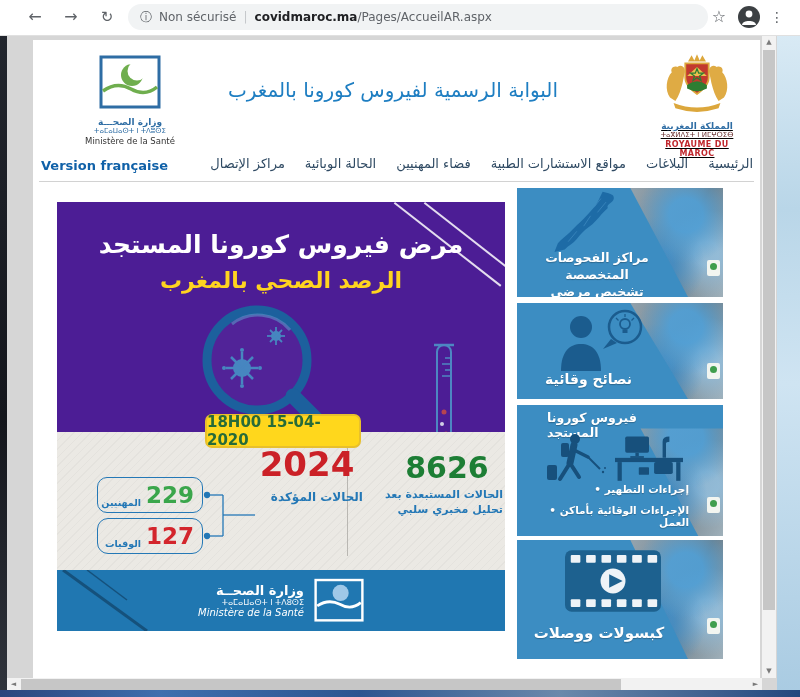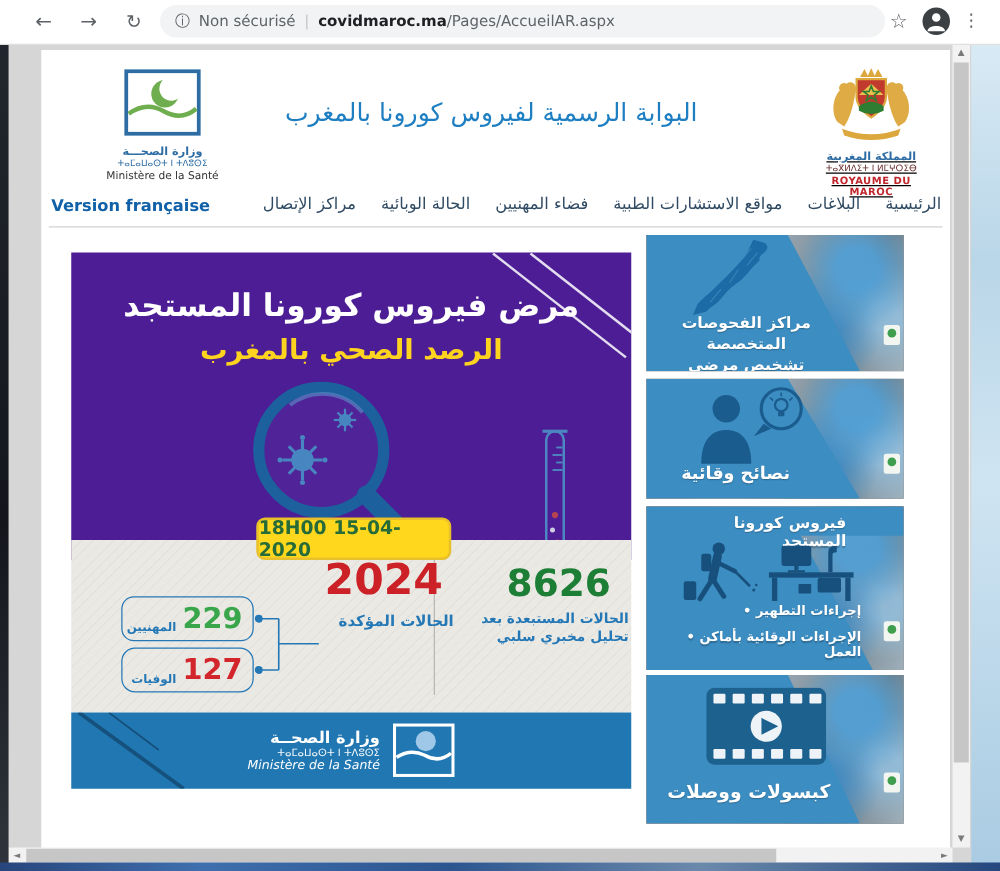--- a/index.html
+++ b/index.html
@@ -93,40 +93,40 @@
   #banner-footer .tf{font-size:8px;opacity:.95;}
   #banner-footer .fr{font-size:10px;font-style:italic;}
   #footer-lines{position:absolute;left:0;top:0;}
 
   
   #magnifier{position:absolute;left:115px;top:100px;opacity:.9;}
   #testtube{position:absolute;left:372px;top:140px;opacity:.85;}
 
   
   #cards{left:484px;top:148px;width:206px;}
-  .card{position:relative;width:206px;overflow:hidden;background:#737373;cursor:pointer;}
+  .card{position:relative;width:206px;overflow:hidden;background:#a16207;cursor:pointer;}
   .card .photo{position:absolute;inset:0;
       background:
        radial-gradient(circle at 82% 25%, rgba(80,160,215,.9) 0 9%, rgba(80,160,215,0) 26%),
        radial-gradient(circle at 68% 70%, rgba(60,140,200,.8) 0 10%, rgba(60,140,200,0) 30%),
        radial-gradient(circle at 92% 60%, rgba(150,200,235,.7) 0 6%, rgba(150,200,235,0) 22%),
        linear-gradient(115deg,#7d8b94,#93a2ac 45%,#6e7e88 75%,#9fb0ba);}
   .card .overlay{position:absolute;inset:0;background:#3c8dc2;clip-path:polygon(0 0,55% 0,83% 100%,0 100%);}
   .card .overlay3{clip-path:polygon(0 0,100% 0,100% 18%,60% 18%,88% 100%,0 100%);}
   .card .ctitle{position:absolute;color:#fff;font-weight:bold;direction:rtl;text-shadow:0 1px 1px rgba(0,0,0,.25);}
   .card .chip{position:absolute;right:3px;width:13px;height:16px;background:#f2f5f0;border-radius:2px;}
   .card .chip i{position:absolute;left:3px;top:3px;width:7px;height:7px;border-radius:50%;background:#3f9e4d;}
   #card1{height:109px;margin-bottom:6px;}
   #card1 .t{left:10px;top:62px;width:140px;font-size:12.5px;line-height:1.35;text-align:center;}
   #card1 .chip{top:72px;}
   #card2{height:96px;margin-bottom:6px;}
   #card2 .t{left:28px;top:68px;width:110px;font-size:14px;text-align:left;}
   #card2 .chip{top:60px;}
   #card3{height:131px;margin-bottom:4px;}
-  #card3 .t{left:30px;top:5px;width:130px;font-size:12.5px;text-align:right;}
+  #card3 .t{left:30px;top:5px;width:130px;font-size:12.5px;text-align:left;}
   #card3 .bullets{position:absolute;left:0px;top:78px;width:172px;text-align:right;color:#fff;font-weight:bold;font-size:10.5px;}
   #card3 .bullets div{direction:ltr;margin-bottom:9px;text-shadow:0 1px 1px rgba(0,0,0,.25);}
   #card3 .bullets div::before{content:"• ";}
   #card3 .chip{top:92px;}
   #card4{height:119px;}
   #card4 .t{left:12px;top:84px;width:140px;font-size:15px;text-align:center;}
   #card4 .chip{top:78px;}
 </style>
 </head>
 <body>

